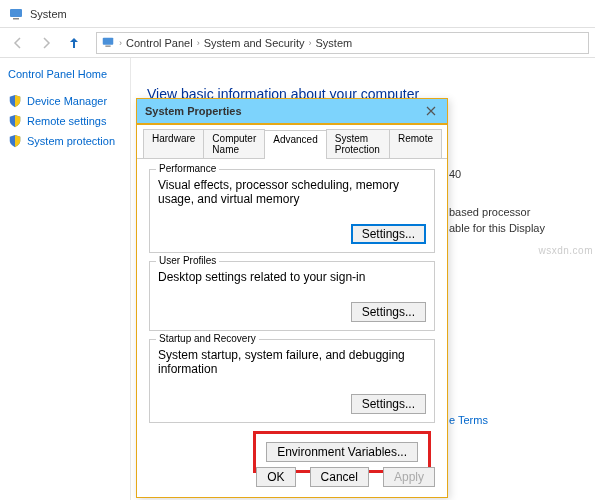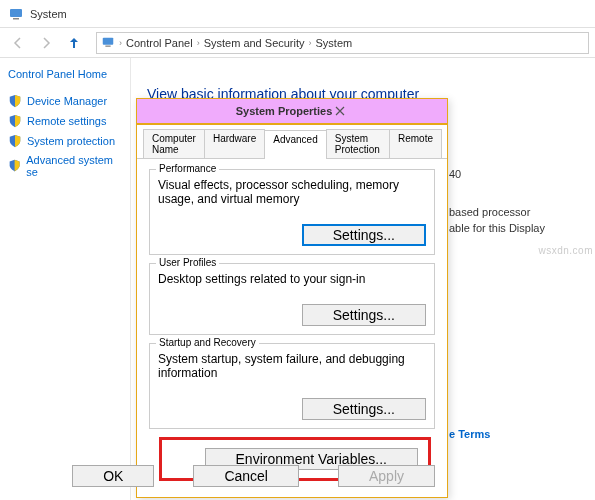--- a/index.html
+++ b/index.html
@@ -17,38 +17,38 @@
     .sidebar { width: 130px; padding: 10px 8px; }
     .sidebar-home { color: #0066cc; margin-bottom: 14px; display: block; }
     .sidebar-item { display: flex; align-items: center; gap: 5px; margin-bottom: 6px; color: #0066cc; cursor: pointer; }
     .shield { width: 14px; height: 14px; }
     .content { flex: 1; padding: 12px 16px; border-left: 1px solid #e8e8e8; position: relative; }
     .content h1 { color: #003399; font-size: 14px; font-weight: normal; margin-bottom: 12px; margin-top: 16px; }
     .content .section-title { color: #003399; font-size: 11px; margin-bottom: 4px; }
     .peek-text { color: #333; margin-bottom: 2px; }
     .link-text { color: #0066cc; }
     .dialog { position: absolute; left: 136px; top: 98px; width: 312px; height: 400px; background: #fff; border: 1px solid #e6a817; box-shadow: 2px 2px 8px rgba(0,0,0,0.15); }
-    .dialog-titlebar { height: 26px; background: #f0abfc; border-bottom: 2px solid #e6a817; display: flex; align-items: center; padding: 0 8px; justify-content: center; }
+    .dialog-titlebar { height: 26px; background: #7dd3fc; border-bottom: 2px solid #e6a817; display: flex; align-items: center; padding: 0 8px; justify-content: space-between; }
     .dialog-titlebar .dtitle { font-weight: 600; color: #333; }
     .dialog-close { width: 16px; height: 16px; display: flex; align-items: center; justify-content: center; color: #666; cursor: pointer; }
     .tabs { display: flex; border-bottom: 1px solid #ccc; padding: 4px 6px 0 6px; gap: 0; }
     .tab { padding: 3px 8px; border: 1px solid #ccc; border-bottom: none; background: #f5f5f5; font-size: 10px; cursor: pointer; margin-right: -1px; }
     .tab.active { background: #fff; position: relative; top: 1px; }
     .dialog-body { padding: 10px 12px; }
     .note { font-size: 10px; margin-bottom: 10px; }
     .group { border: 1px solid #ccc; padding: 8px; margin-bottom: 8px; position: relative; }
     .group-title { position: absolute; top: -7px; left: 6px; background: #fff; padding: 0 3px; font-size: 10px; }
     .group-text { font-size: 12px; margin-bottom: 18px; }
     .group-btn-row { text-align: right; }
-    .win-btn { border: 1px solid #aaa; background: #f0f0f0; padding: 2px 30px; font-size: 14px; cursor: pointer; margin-left: 33px; }
+    .win-btn { border: 1px solid #aaa; background: #f0f0f0; padding: 2px 10px; font-size: 12px; cursor: pointer; }
     .win-btn.focused { border: 1px solid #0078d7; box-shadow: 0 0 0 1px #0078d7 inset; }
     .win-btn.disabled { color: #aaa; }
     .env-row { text-align: right; margin-top: 6px; padding-right: 4px; }
     .env-highlight { display: inline-block; border: 3px solid #e02020; padding: 8px 10px 8px 10px; }
-    .dialog-buttons { position: absolute; bottom: 10px; right: 12px; display: flex; gap: 6px; align-items: flex-end; }
+    .dialog-buttons { position: absolute; bottom: 10px; right: 12px; display: flex; gap: 14px; align-items: flex-end; }
     .watermark { position: absolute; right: 2px; top: 50%; transform: translateY(-50%) rotate(0deg); writing-mode: horizontal-tb; color: #ccc; font-size: 10px; letter-spacing: 0.5px; }
   </style>
 </head>
 <body>
 
 <div class="titlebar">
   <span class="icon">
     <svg viewBox="0 0 16 16">
         <rect x="2" y="3" width="12" height="8" fill="#4a90d9" rx="1"></rect>
         <rect x="5" y="12" width="6" height="1.5" fill="#888"></rect>
@@ -106,57 +106,50 @@
           </svg></span>
       <span>Remote settings</span>
     </div>
     <div class="sidebar-item">
       <span class="shield"><svg viewBox="0 0 16 16">
             <path d="M8 1 L14 3 L14 8 C14 12 8 15 8 15 C8 15 2 12 2 8 L2 3 Z" fill="#3b78cc"></path>
             <path d="M8 1 L14 3 L14 8 C14 12 8 15 8 15 Z" fill="#f5c518"></path>
           </svg></span>
       <span>System protection</span>
     </div>
-    <div class="sidebar-item">
-      <span class="shield"><svg viewBox="0 0 16 16">
-            <path d="M8 1 L14 3 L14 8 C14 12 8 15 8 15 C8 15 2 12 2 8 L2 3 Z" fill="#3b78cc"></path>
-            <path d="M8 1 L14 3 L14 8 C14 12 8 15 8 15 Z" fill="#f5c518"></path>
-          </svg></span>
-      <span>Advanced system se</span>
-    </div>
   </div>
 
   <div class="content">
     <h1>View basic information about your computer</h1>
     <div class="section-title">Windows edition</div>
     <div style="position:absolute; left:318px; top:110px;">
       <div class="peek-text">40</div>
     </div>
     <div style="position:absolute; left:318px; top:148px;">
       <div class="peek-text">based processor</div>
       <div class="peek-text" style="margin-top:4px;">able for this Display</div>
     </div>
-    <div style="position:absolute; left:318px; top:370px;font-weight:bold;">
+    <div style="position:absolute; left:318px; top:356px;">
       <span class="link-text">e Terms</span>
     </div>
   </div>
 </div>
 
 <div class="dialog">
   <div class="dialog-titlebar">
     <span class="dtitle">System Properties</span>
     <span class="dialog-close">
       <svg width="10" height="10" viewBox="0 0 10 10">
           <path d="M1 1 L9 9 M9 1 L1 9" stroke="#555" stroke-width="1.2"></path>
         </svg>
     </span>
   </div>
   <div class="tabs">
+    <div class="tab">Hardware</div>
     <div class="tab">Computer Name</div>
-    <div class="tab">Hardware</div>
     <div class="tab active">Advanced</div>
     <div class="tab">System Protection</div>
     <div class="tab">Remote</div>
   </div>
   <div class="dialog-body">
 
     <div class="group">
       <span class="group-title">Performance</span>
       <div class="group-text">Visual effects, processor scheduling, memory usage, and virtual memory</div>
       <div class="group-btn-row">

